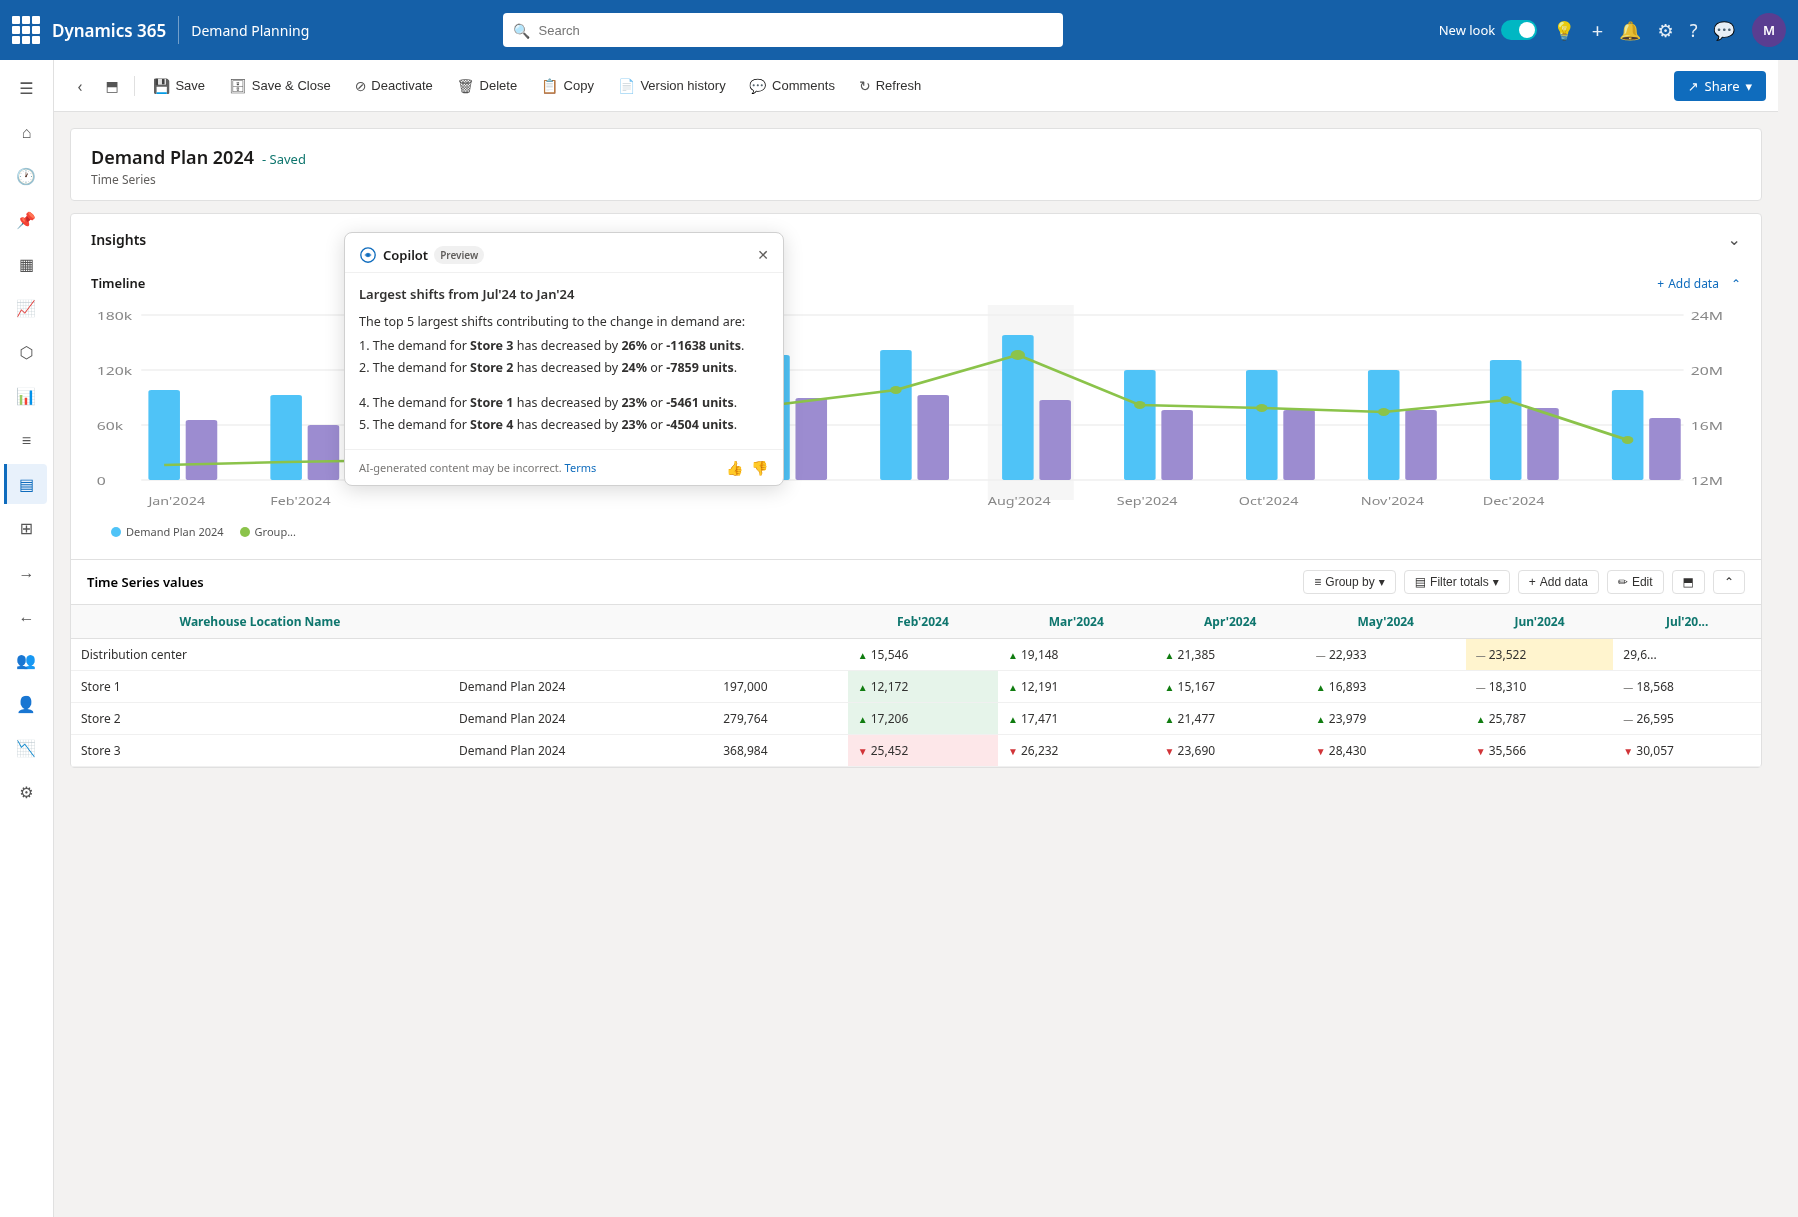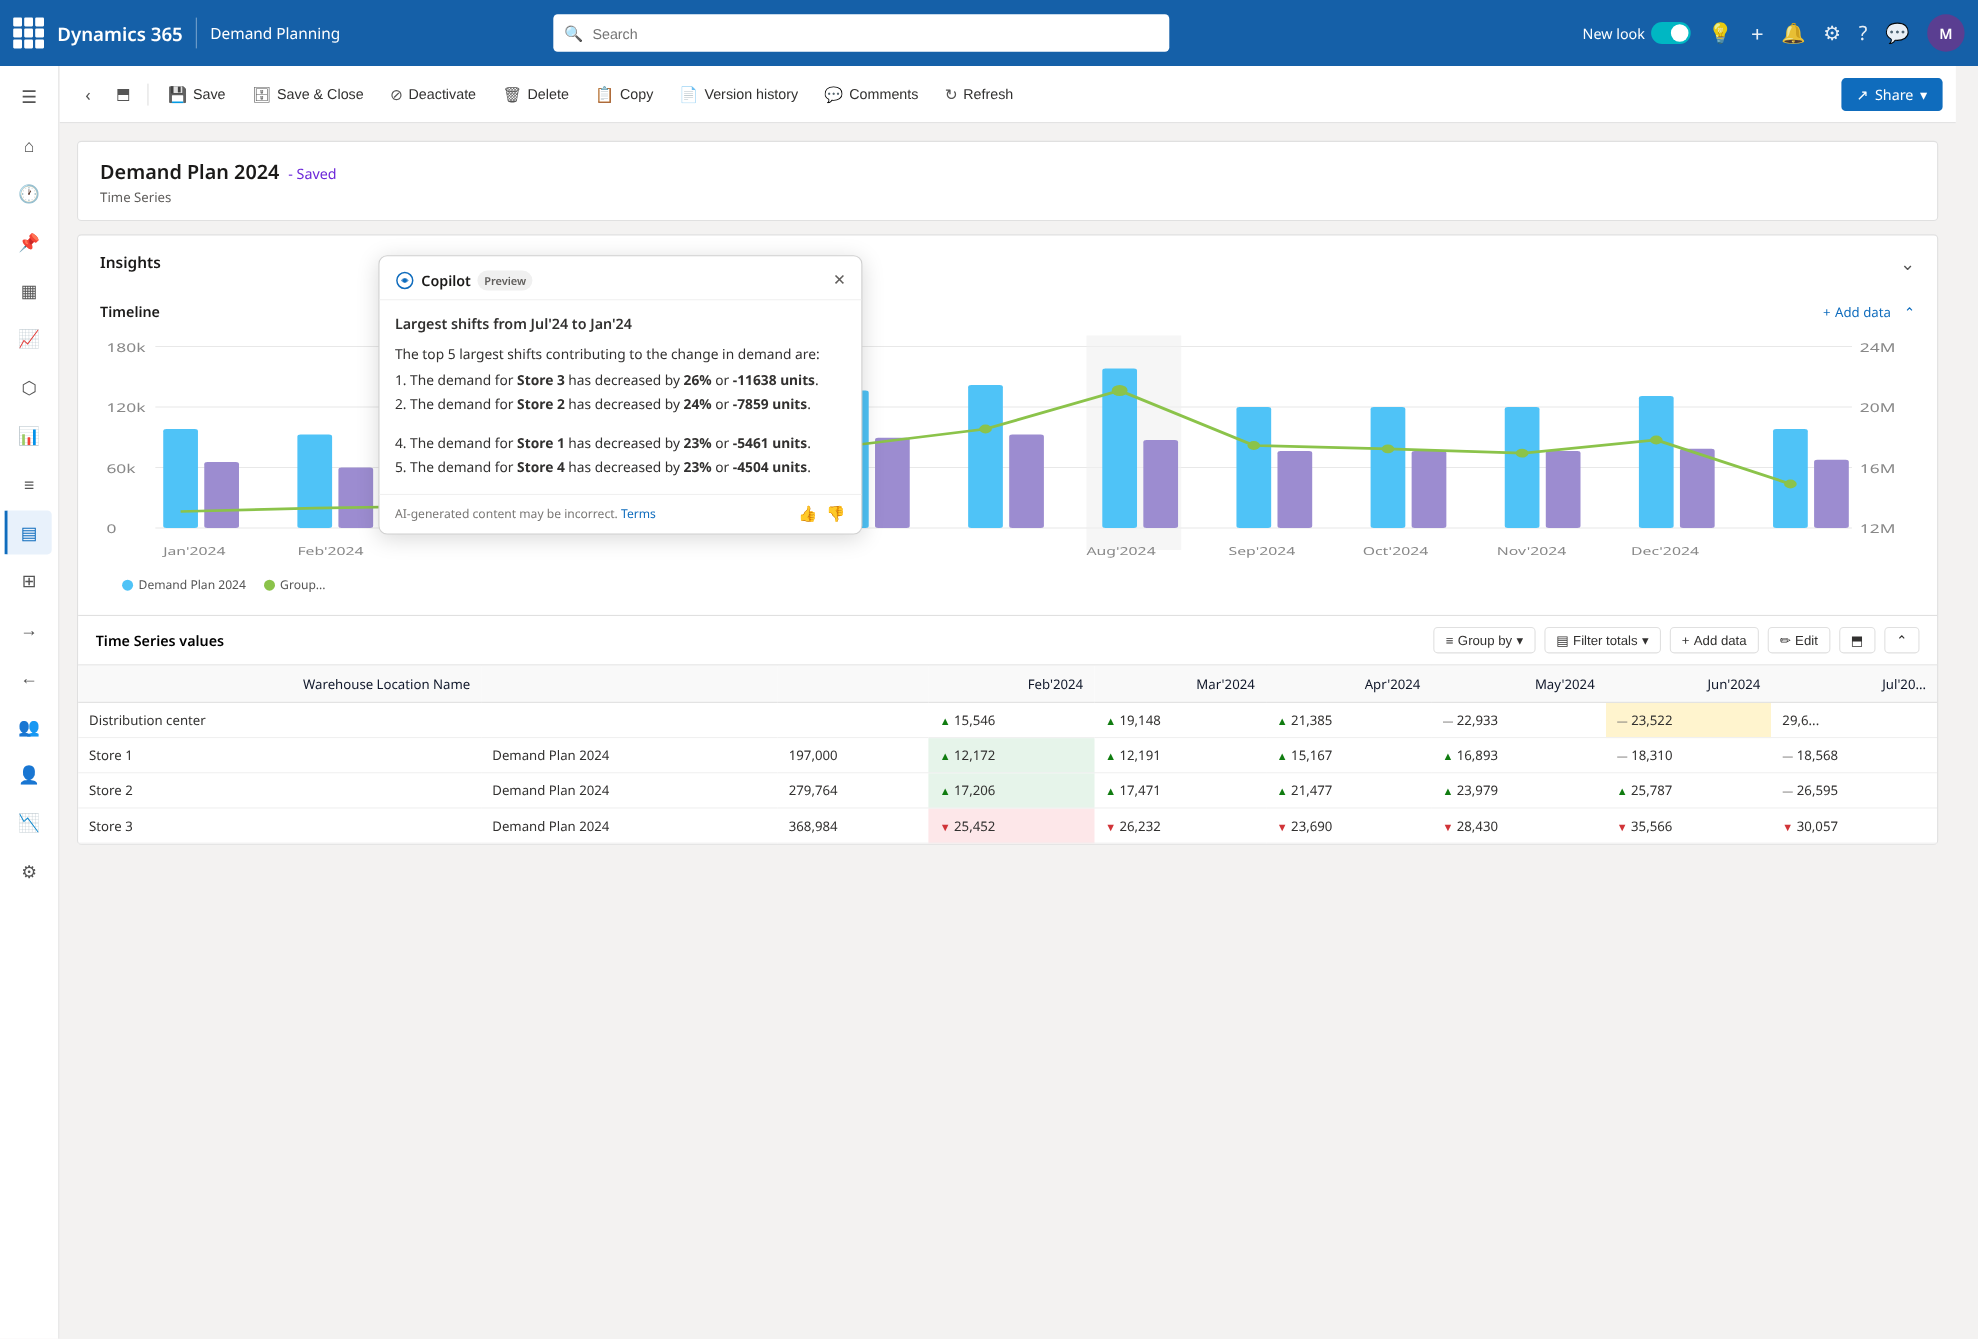--- a/index.html
+++ b/index.html
@@ -132,21 +132,21 @@
     }
 
     
     .page-header {
       padding: 16px 20px 12px;
     }
     .page-title {
       font-size: 18px; font-weight: 600; color: #1b1a19;
     }
     .page-saved {
-      font-size: 13px; color: #6d28d9; font-weight: 400;
+      font-size: 13px; color: #0f766e; font-weight: 400;
     }
     .page-subtitle {
       font-size: 12px; color: #605e5c; margin-top: 2px;
     }
     .tab-bar {
       display: flex; gap: 0; padding: 0 20px;
       border-bottom: 1px solid #e0e0e0;
     }
     .tab {
       padding: 8px 14px; cursor: pointer; font-size: 13px; color: #605e5c;
@@ -206,22 +206,22 @@
       display: flex; align-items: center; gap: 4px;
       padding: 4px 10px; border-radius: 4px; cursor: pointer;
       font-size: 12px; color: #323130; border: 1px solid #e0e0e0;
       background: white;
     }
 
     
     .ts-table { width: 100%; border-collapse: collapse; font-size: 12px; }
     .ts-table th {
       background: #f9f9f9; padding: 8px 10px;
-      border-bottom: 1px solid #e0e0e0; text-align: right;
-      font-weight: 400; color: #0f172a; white-space: nowrap;
+      border-bottom: 1px solid #e0e0e0; text-align: center;
+      font-weight: 700; color: #0f766e; white-space: nowrap;
     }
     .ts-table td {
       padding: 7px 10px; border-bottom: 1px solid #f0f0f0;
       color: #323130; white-space: nowrap;
     }
     .badge-up { color: #107c10; font-size: 10px; }
     .badge-down { color: #d13438; font-size: 10px; }
     .badge-neutral { color: #797775; font-size: 10px; }
     .cell-green { background: #e6f4ea; }
     .cell-red { background: #fde7e9; }

